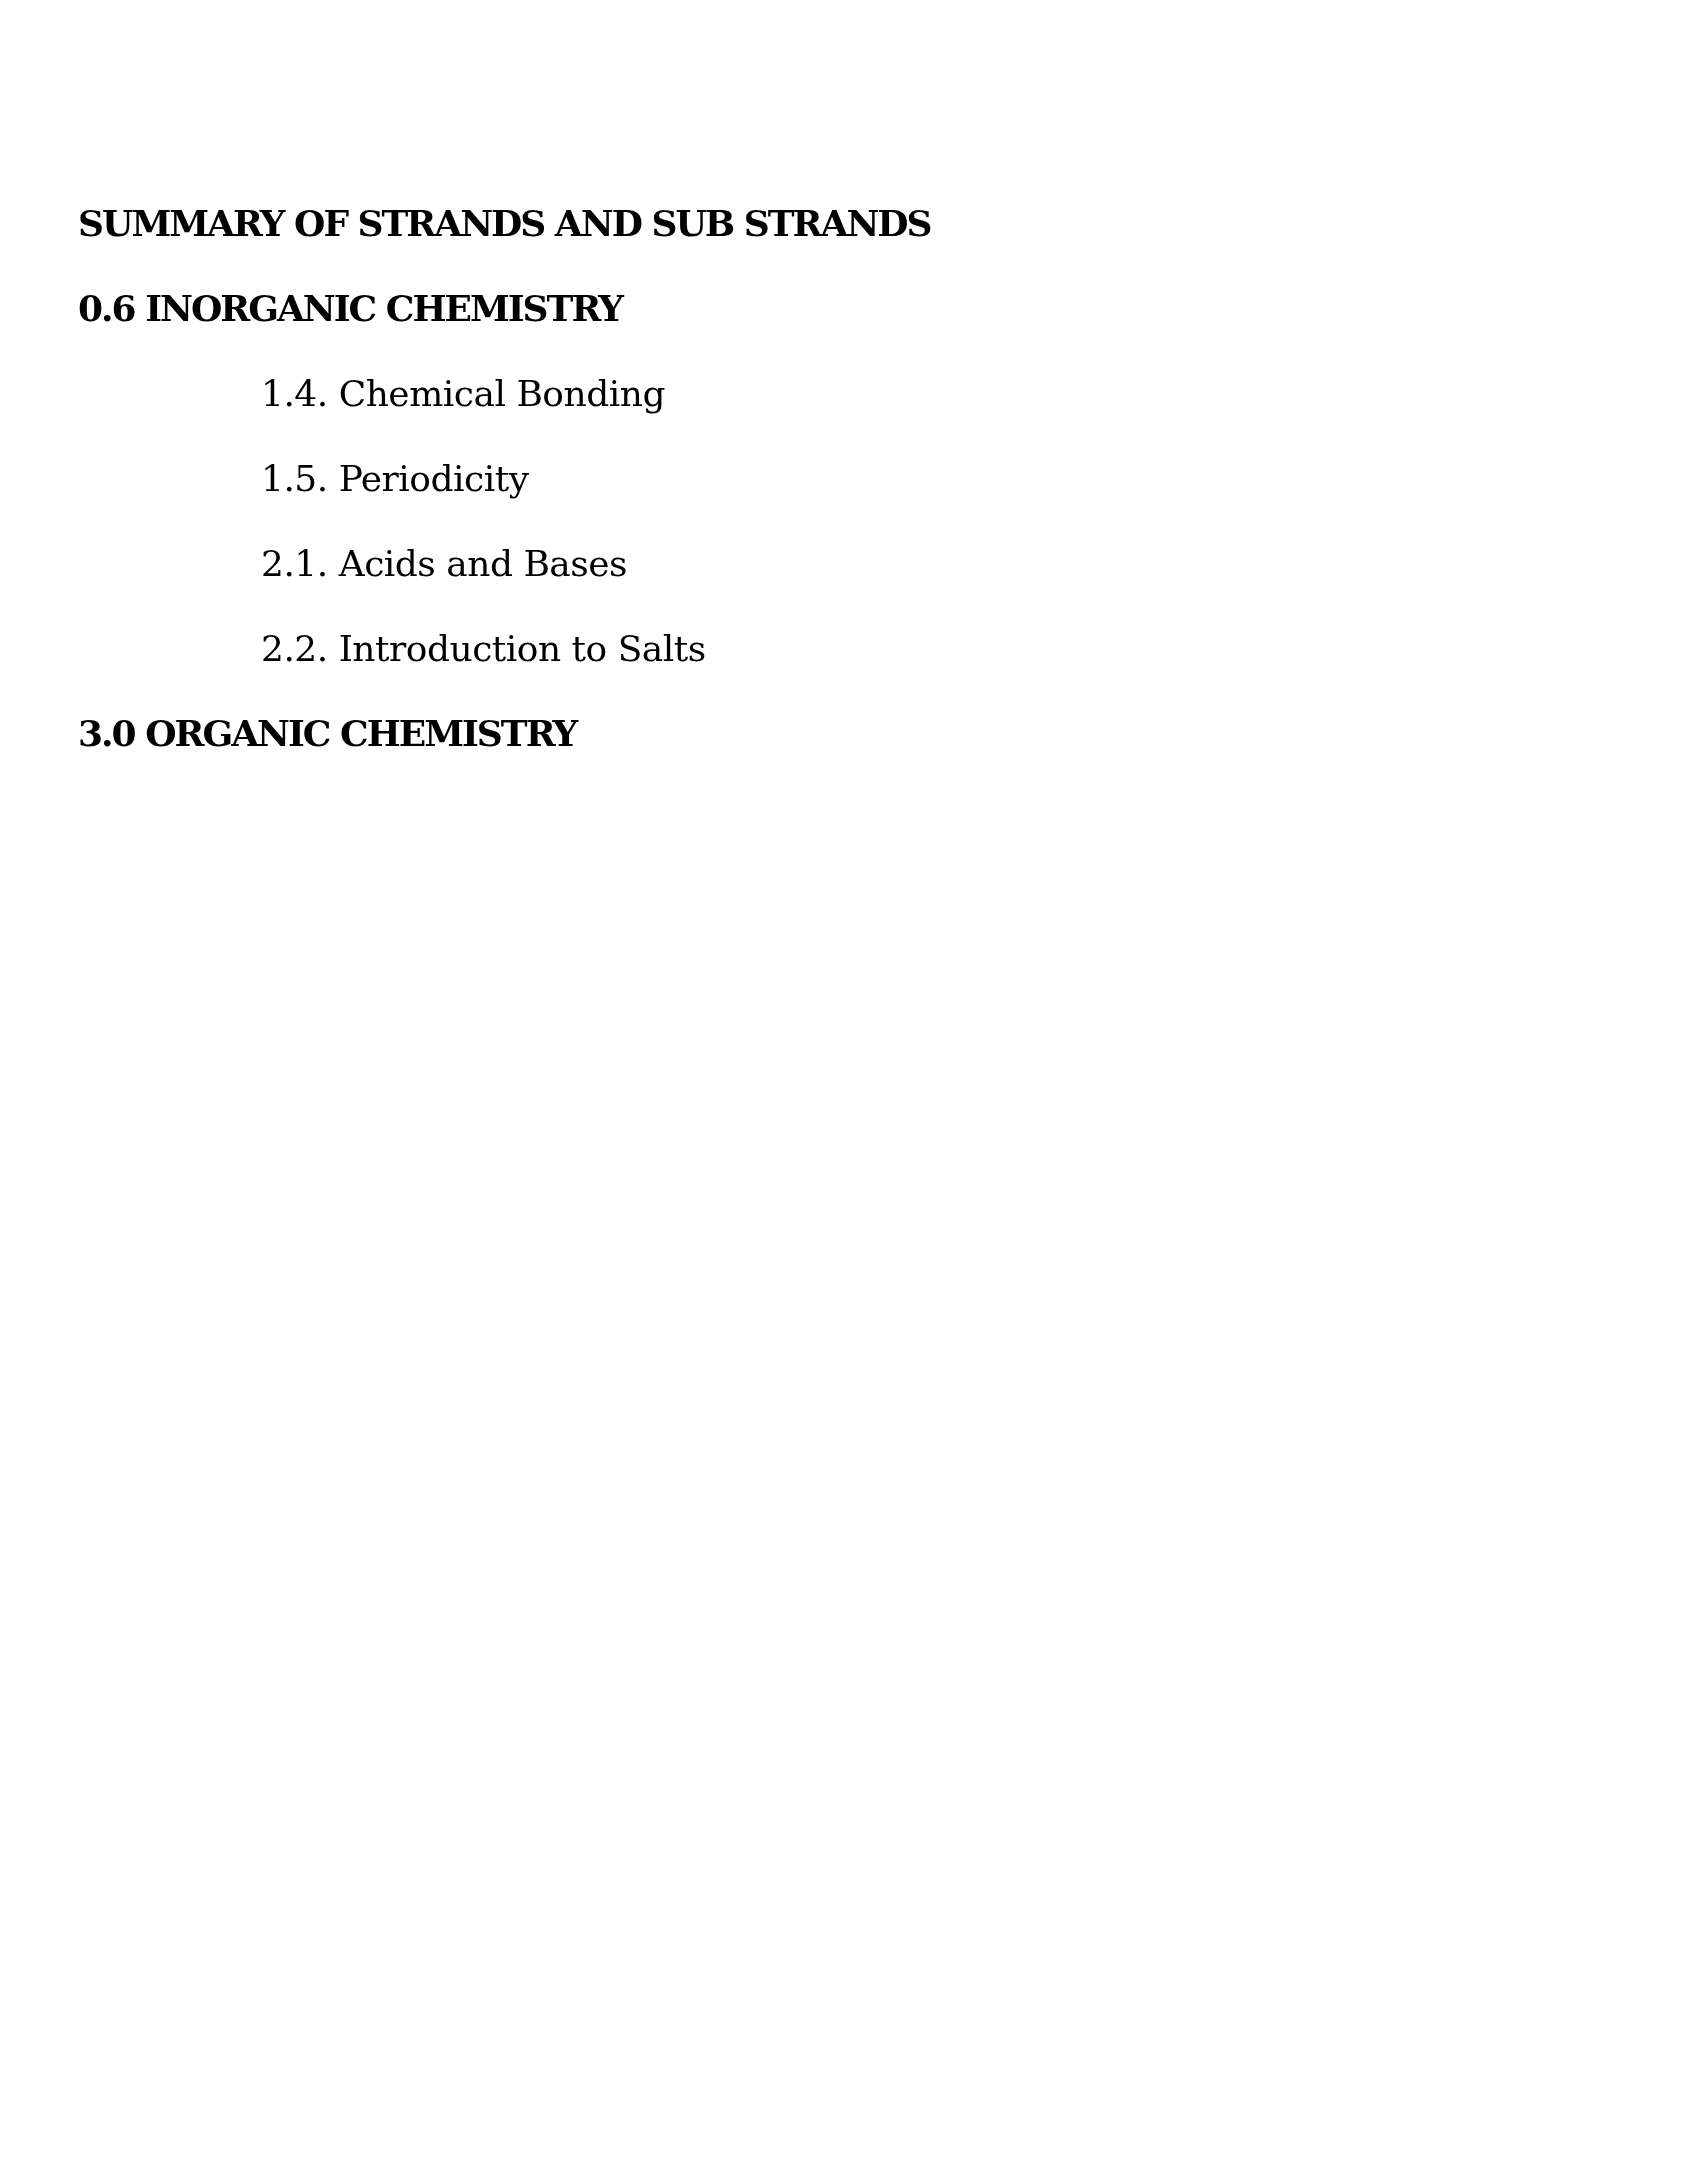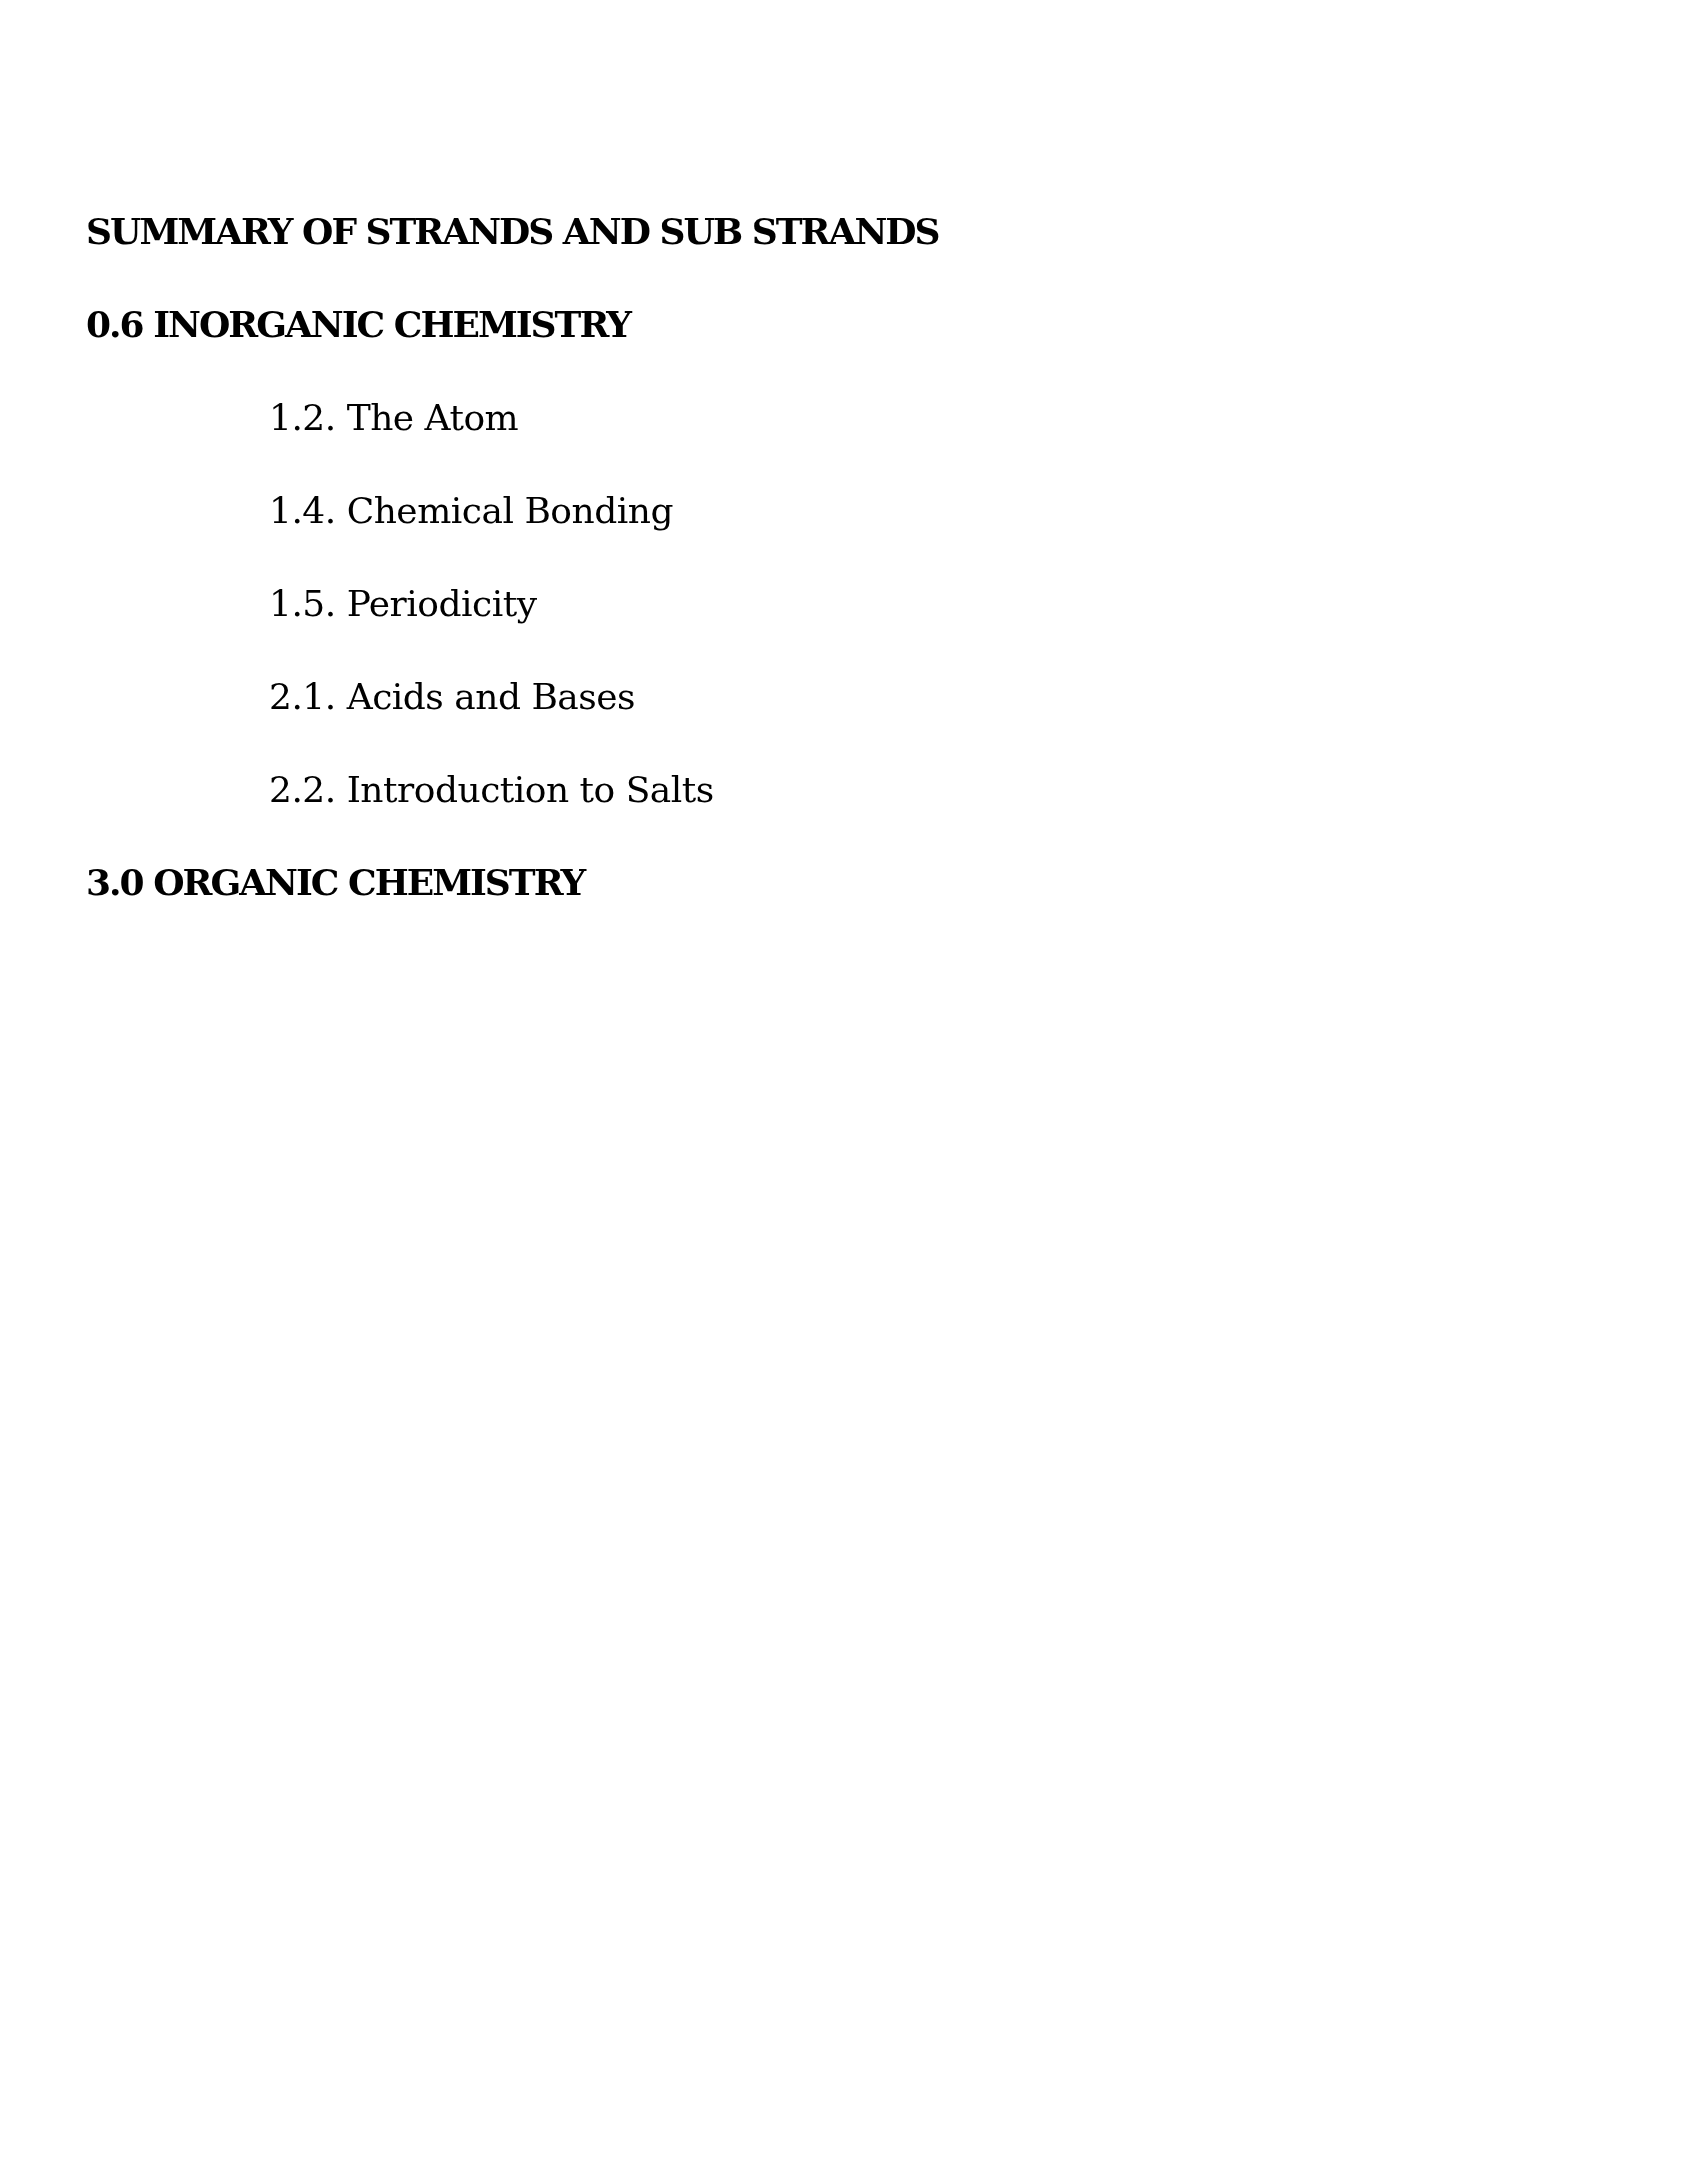--- a/index.html
+++ b/index.html
@@ -16,21 +16,21 @@
     font-family: "DejaVu Serif", serif;
     color: #000000;
   }
   .doc {
     position: absolute;
     top: 179px;
     left: 74px;
     right: 59px;
   }
   .doc p {
-    margin: 12px;
+    margin: 4px;
     height: 81px;
     line-height: 81px;
     font-size: 36px;
     white-space: nowrap;
   }
   .heading {
     font-weight: bold;
     letter-spacing: -2px;
   }
   .sub {
@@ -42,21 +42,20 @@
 <body>
 
 <div class="page">
   <div class="doc">
 
     <p class="heading">SUMMARY OF STRANDS AND SUB STRANDS</p>
 
     <p class="heading">0.6 INORGANIC CHEMISTRY</p>
 
 
-    <p class="sub">1.2. The Atom</p>
 
 
     <p class="sub">1.4. Chemical Bonding</p>
 
     <p class="sub">1.5. Periodicity</p>
 
 
     <p class="sub">2.1. Acids and Bases</p>
 
     <p class="sub">2.2. Introduction to Salts</p>

